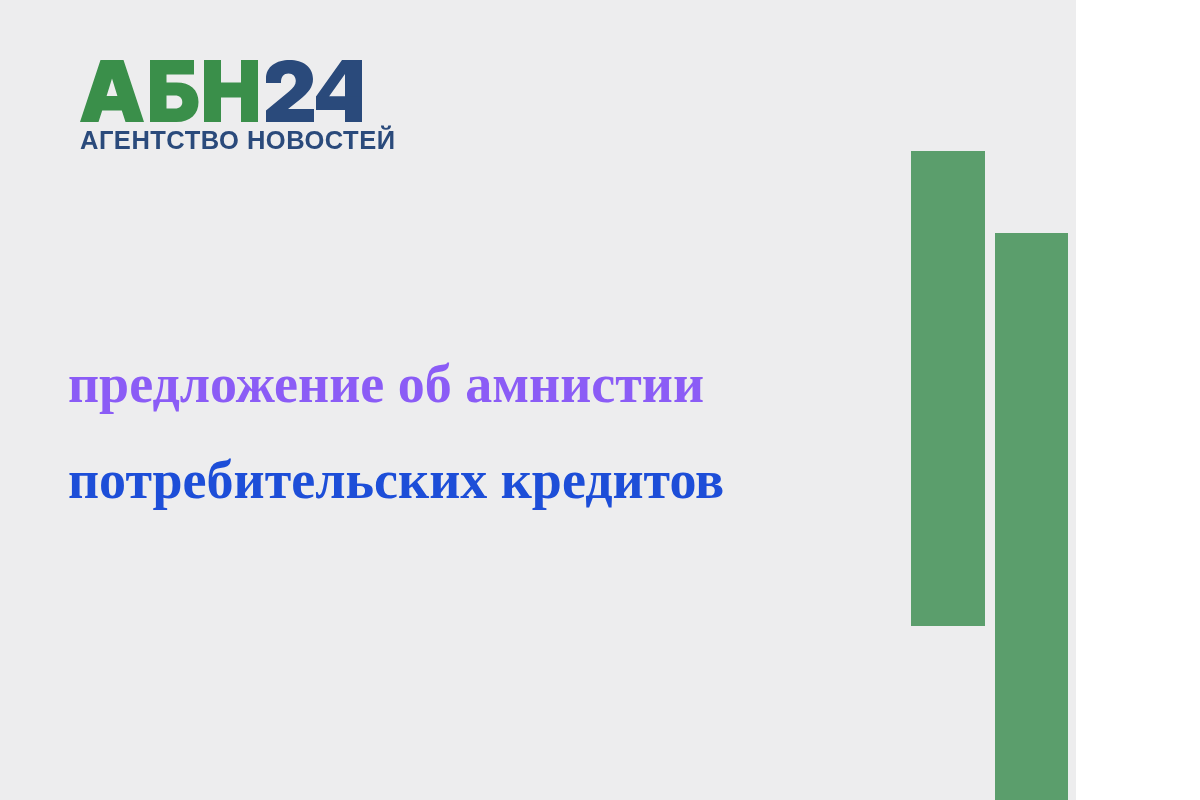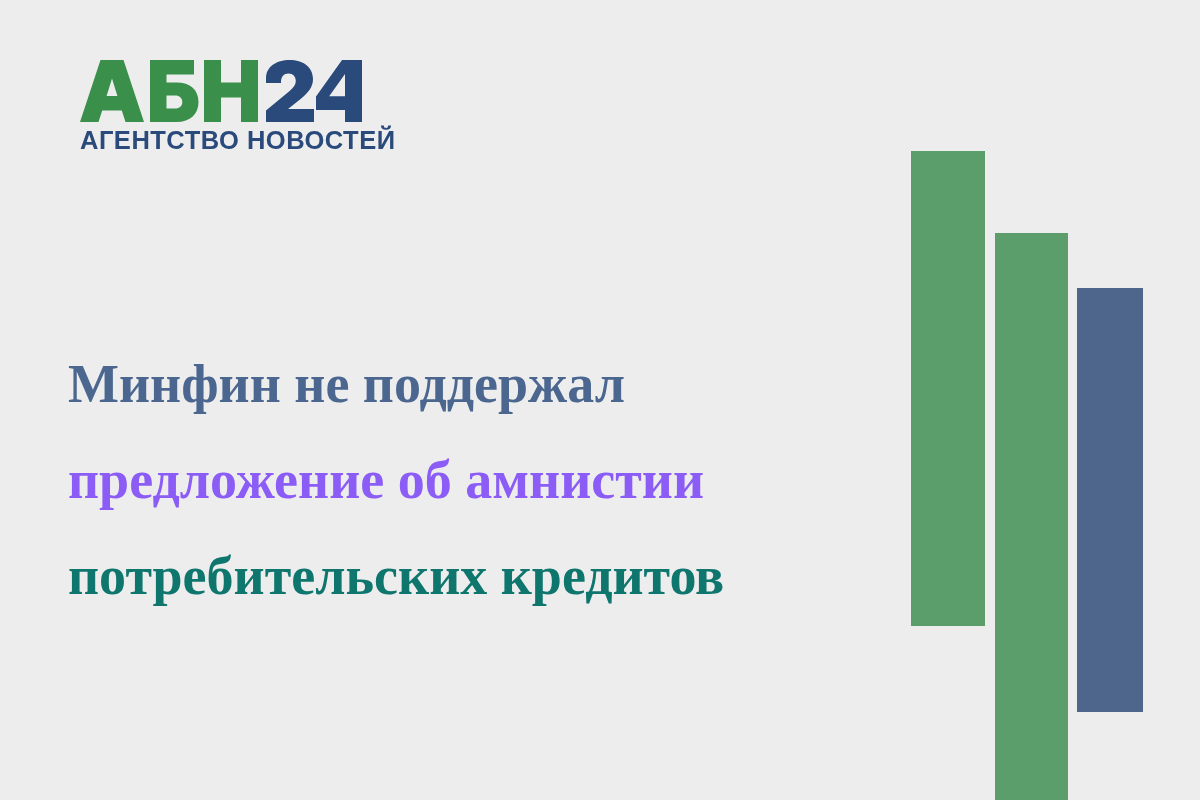--- a/index.html
+++ b/index.html
@@ -8,21 +8,21 @@
     padding: 0;
   }
   body {
     width: 1200px;
     height: 800px;
     overflow: hidden;
     font-family: "Liberation Sans", sans-serif;
   }
   #card {
     position: relative;
-    width: 1200px;
+    width: 1076px;
     height: 800px;
     background: #EDEDEE;
     overflow: hidden;
   }
 
   
   #bars {
     position: absolute;
     left: 0;
     top: 0;
@@ -111,18 +111,17 @@
                               C203.8 13.5 201 16.8 201 22 V23 H186 Z"></path>
 
       <path fill="#2A4A7B" d="M268 0 H282 V36.5 H282 V50 H282 V62 H265 V50 H236 V36.5 L262 0 H282
                               M265 36.5 V14 L249 36.5 Z"></path>
       <path fill="#2A4A7B" d="M236 36.5 H282 V50 H236 Z"></path>
     </svg>
     <span id="logo-tagline" style="color: rgb(42, 74, 123);">АГЕНТСТВО НОВОСТЕЙ</span>
   </div>
 
   <h1 id="headline" style="margin: 0px; font-weight: 700; color: rgb(75, 103, 144);">
-    <span class="headline-line" style="color: rgb(75, 103, 144);">Минфин не поддержал</span>
     <span class="headline-line" style="color: #8b5cf6;">предложение об амнистии</span>
-    <span class="headline-line" style="color: #0f766e;">потребительских кредитов</span>
+    <span class="headline-line" style="color: #1d4ed8;">потребительских кредитов</span>
   </h1>
 
 </div>
 
 </body></html>

